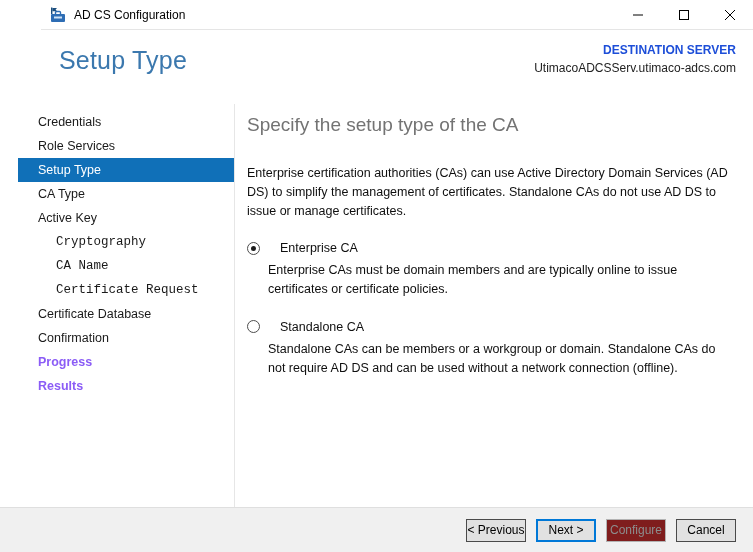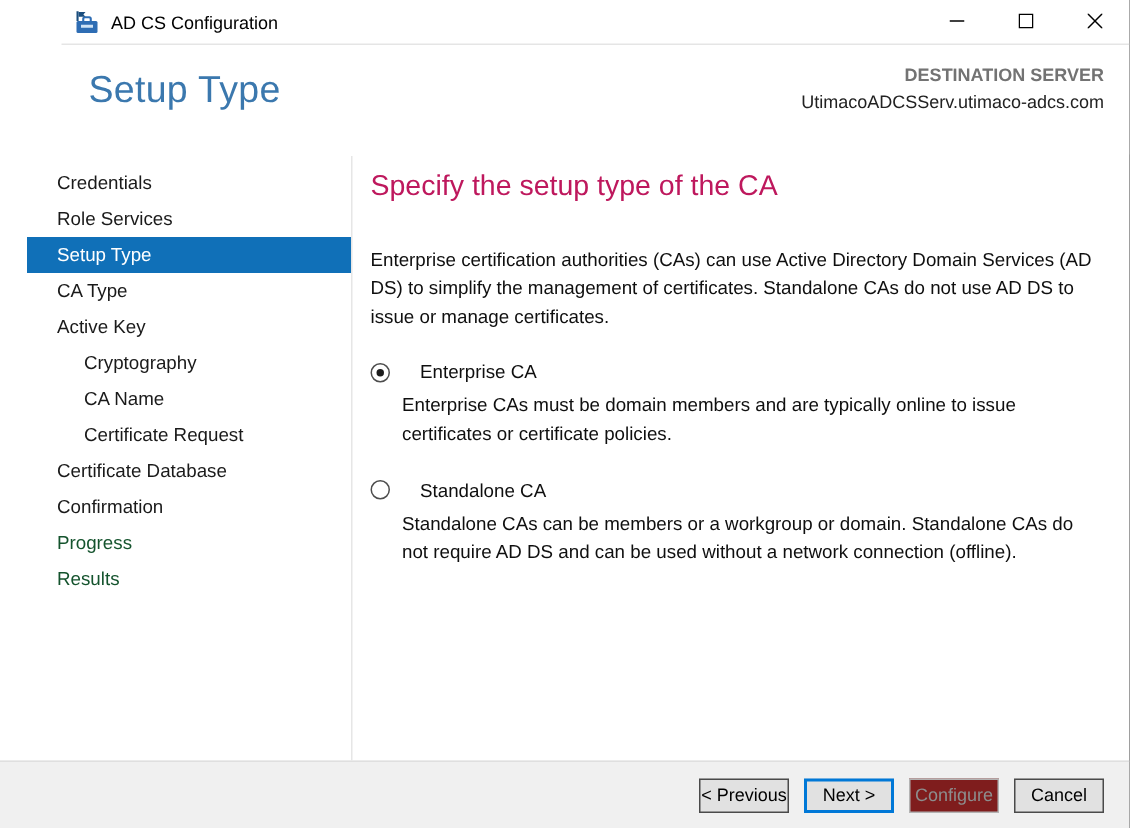--- a/index.html
+++ b/index.html
@@ -24,37 +24,37 @@
     justify-content:center; cursor:default;
   }
 
   
   .header { height:73px; position:relative; background:#fff; }
   .page-title {
     position:absolute; left:18px; top:16px;
     font-size:25px; font-weight:400; color:#3b78ae; letter-spacing:.2px;
   }
   .dest { position:absolute; right:17px; top:13px; text-align:right; }
-  .dest-label { font-size:12px; font-weight:bold; color:#737373; }
+  .dest-label { font-size:12px; font-weight:bold; color:#1d4ed8; }
   .dest-server { font-size:12px; color:#222; margin-top:4px; }
 
   
   .main { position:absolute; top:104px; bottom:45px; left:0; right:0; display:flex; }
 
   .sidebar { width:235px; flex-shrink:0; border-right:1px solid #e6e6e6; padding-top:6px; }
   .nav-item {
     height:24px; line-height:24px; font-size:12.5px; color:#1a1a1a;
     margin-left:18px; padding-left:20px; cursor:pointer; white-space:nowrap;
   }
-  .nav-item.sub { padding-left:38px; }
+  .nav-item.sub { padding-left:38px;font-family:Liberation Mono, monospace; }
   .nav-item.selected { background:#1070b8; color:#fff; }
-  .nav-item.disabled { color:#14532d; cursor:default; }
+  .nav-item.disabled { color:#8b5cf6; cursor:default;font-weight:bold; }
 
   .content { flex:1; position:relative; padding:8px 18px 0 12px; }
-  .content-heading { font-size:19px; font-weight:400; color:#be185d; margin-top:2px; }
+  .content-heading { font-size:19px; font-weight:400; color:#737373; margin-top:2px; }
   .intro { margin-top:28px; font-size:12.5px; line-height:1.5; color:#0f0f0f; max-width:537px; }
 
   .option { margin-top:21px; }
   .option-head { display:flex; align-items:center; cursor:pointer; }
   .radio {
     width:13px; height:13px; border:1px solid #4d4d4d; border-radius:50%;
     background:#fff; position:relative; flex-shrink:0;
   }
   .radio.checked::after {
     content:""; position:absolute; left:3px; top:3px; right:3px; bottom:3px;

